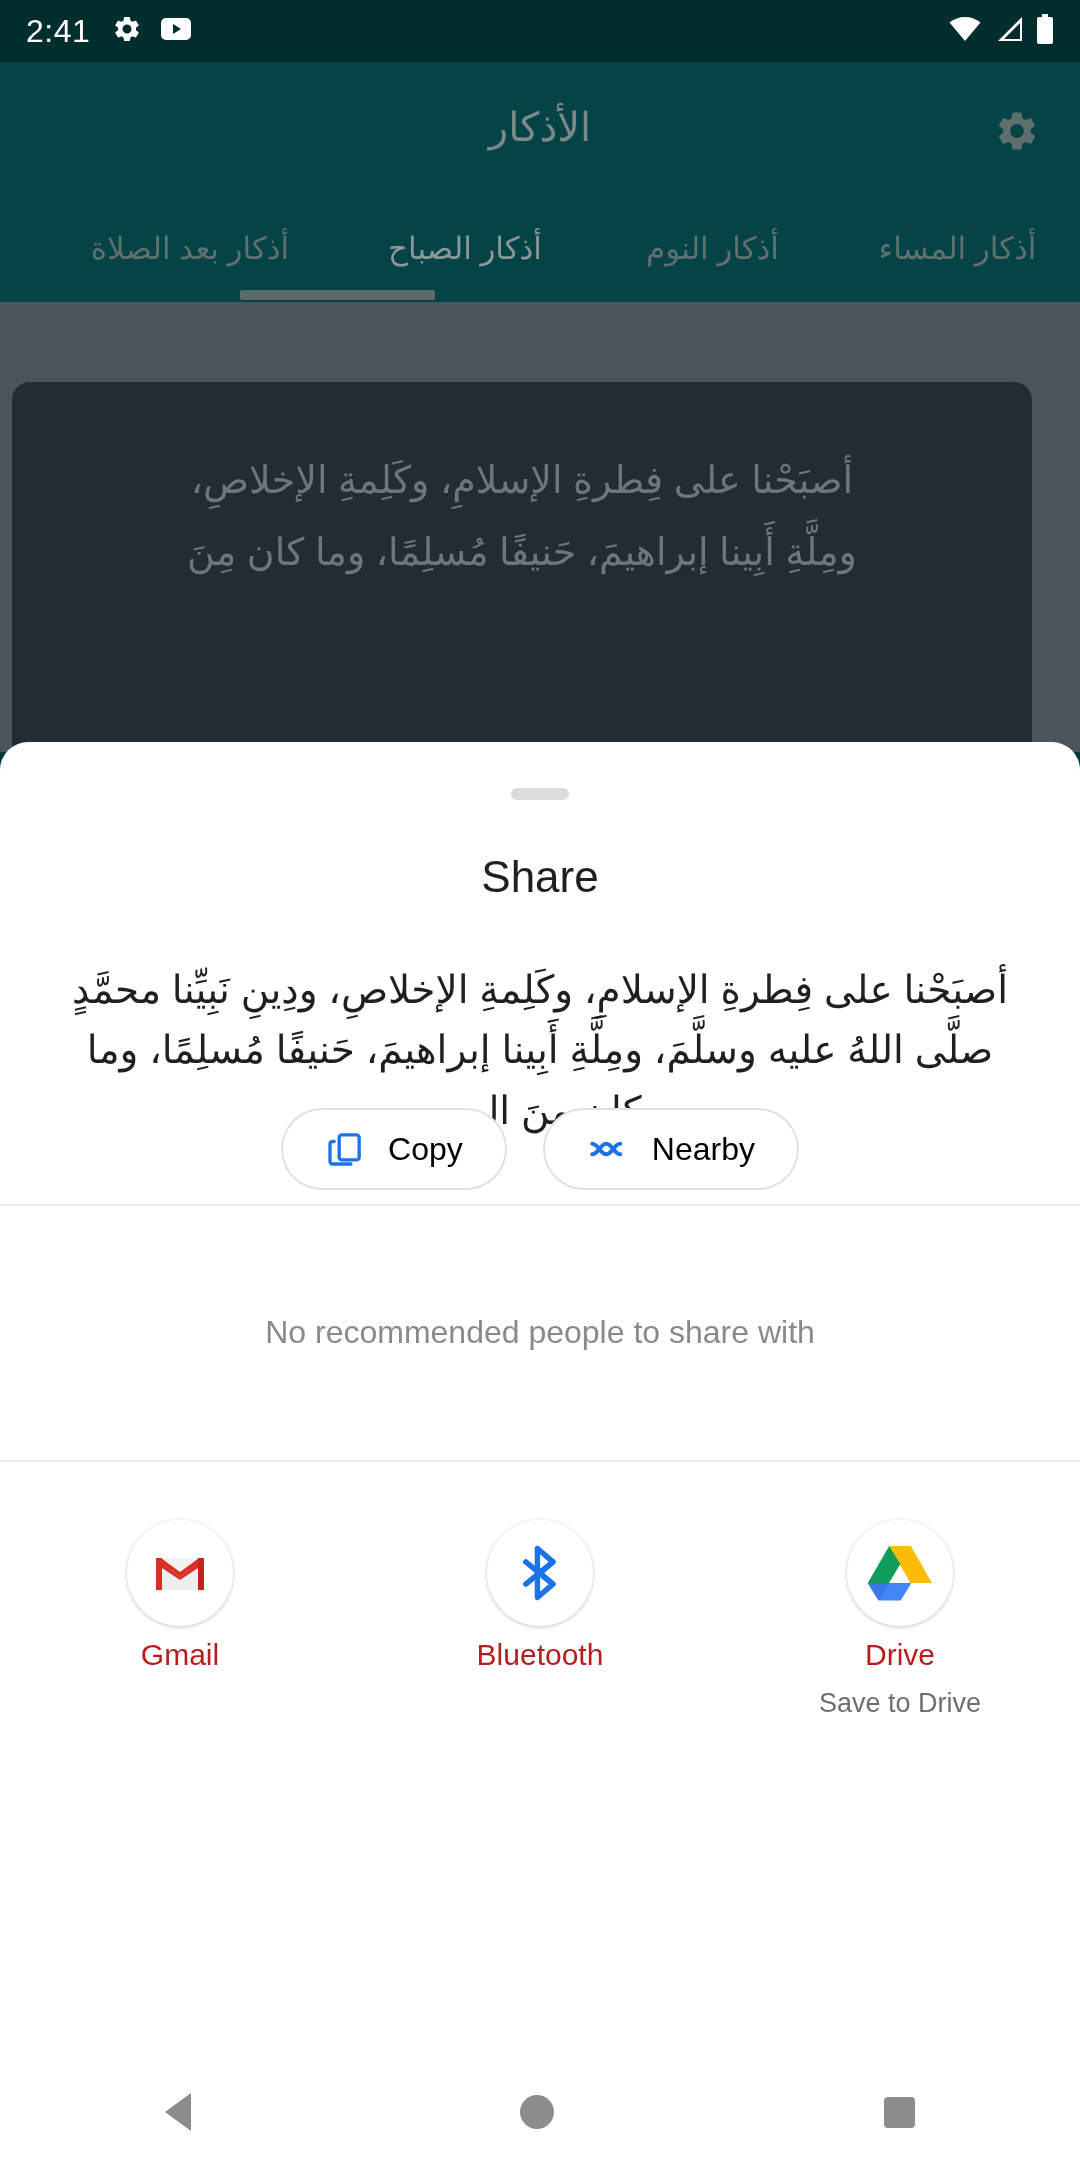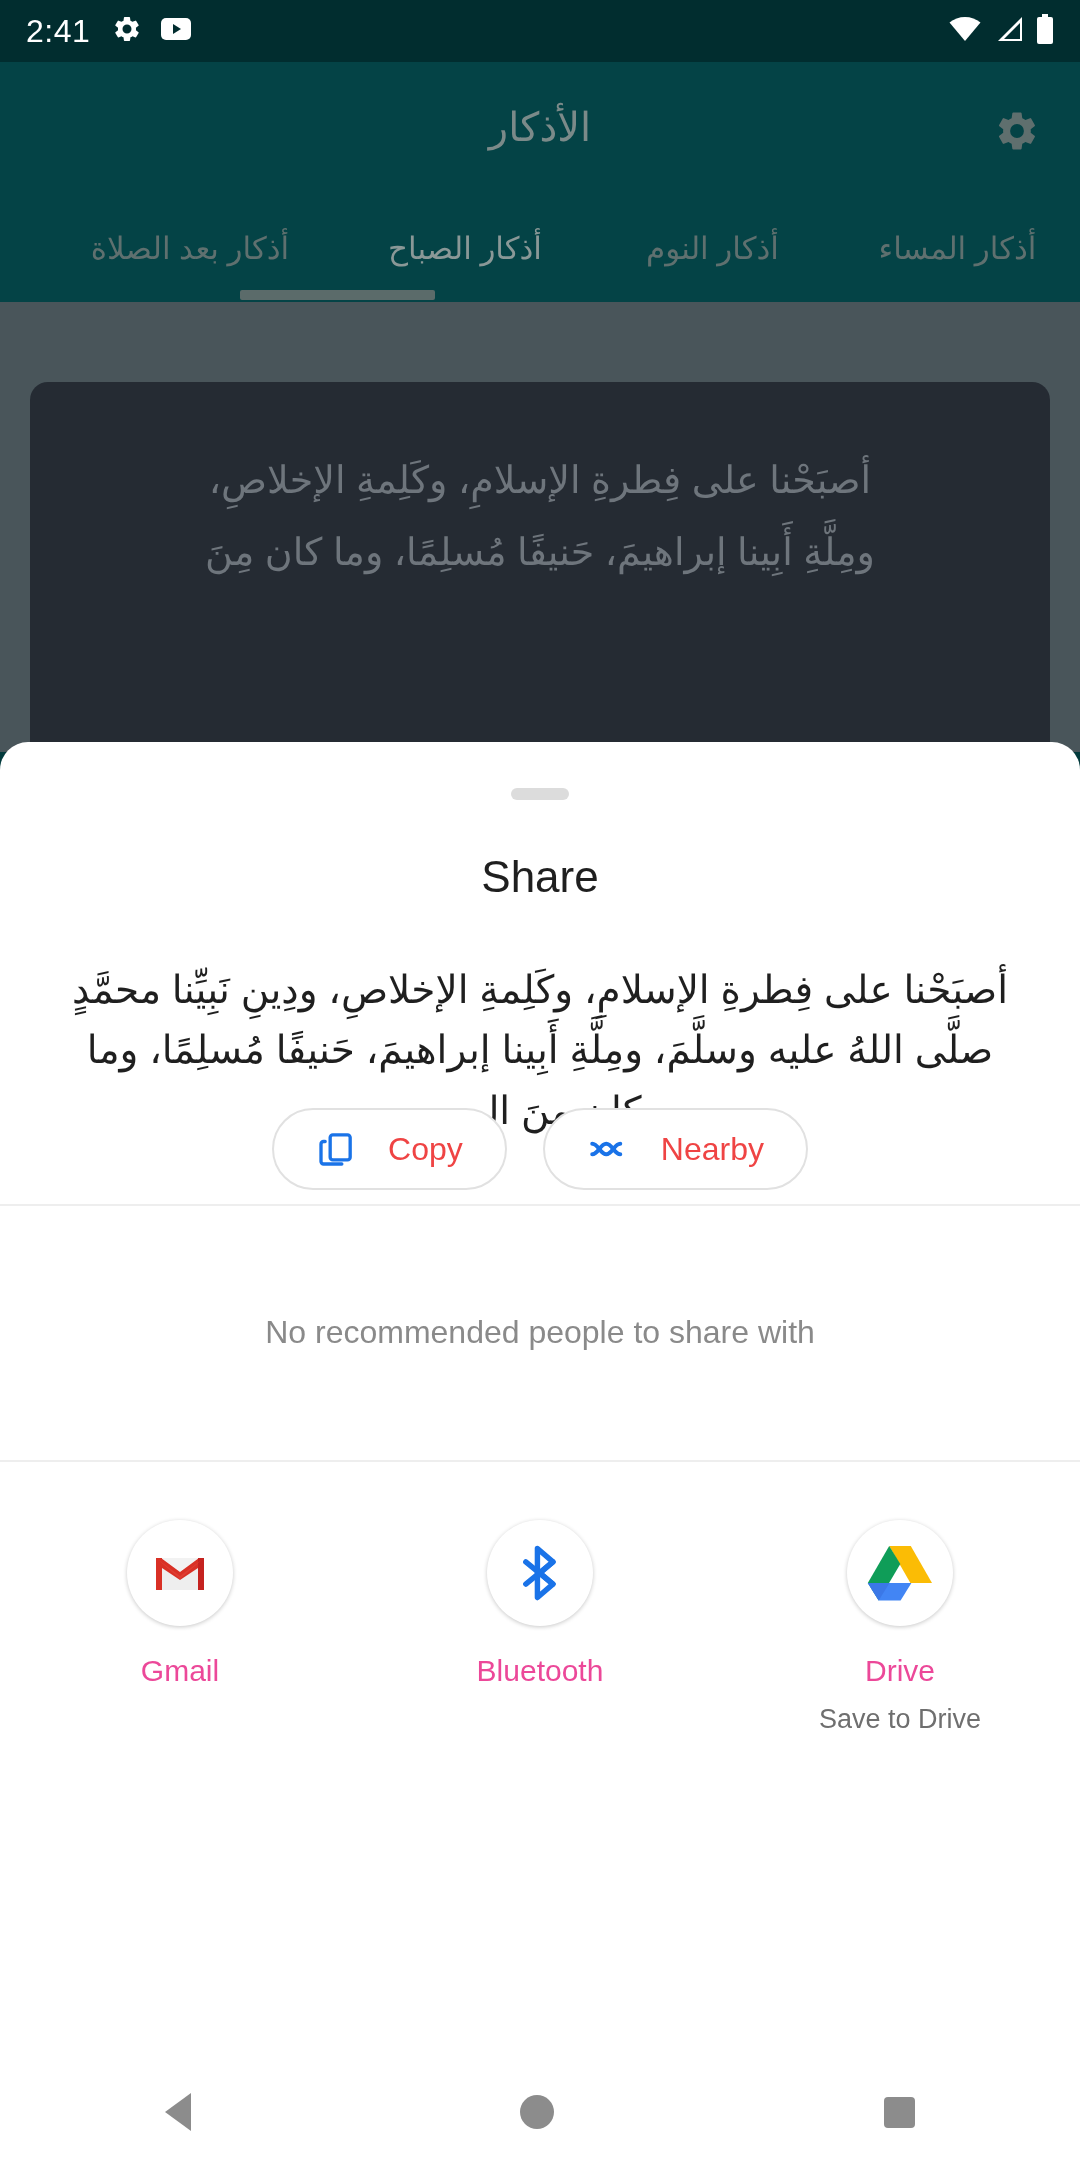--- a/index.html
+++ b/index.html
@@ -37,21 +37,21 @@
     display:flex; align-items:center; justify-content:center;
   }
   .tab.selected { color:#8a9897; }
   .tab-indicator {
     position:absolute; left:240px; width:195px; top:290px; height:10px;
     background:#5b6b6a; border-radius:2px;
   }
 
   .scrim-top { position:absolute; top:302px; left:0; width:1080px; height:450px; background:#49555a; }
   .content-card {
-    position:absolute; top:382px; left:30px; width:1020px; height:380px;
+    position:absolute; top:382px; left:12px; width:1020px; height:380px;
     background:#252b33; border-radius:18px; overflow:hidden;
   }
   .dhikr-line {
     color:#6e757c; font-size:38px; direction:rtl; text-align:center;
     line-height:1.9; padding:0 30px; white-space:nowrap;
   }
   .dhikr-block { position:absolute; top:62px; left:0; right:0; }
 
   
   .sheet {
@@ -70,23 +70,23 @@
     position:absolute; top:218px; left:52px; width:976px;
     direction:rtl; text-align:center; color:#1f1f1f;
     font-size:39px; line-height:1.55;
   }
 
   .action-row {
     position:absolute; top:366px; left:0; width:1080px;
     display:flex; justify-content:center; gap:36px;
   }
   .chip {
-    display:flex; align-items:center; justify-content:center; gap:32px;
+    display:flex; align-items:center; justify-content:center; gap:23px;
     height:82px; padding:0 42px; border:2px solid #e1e1e1;
-    border-radius:42px; background:#ffffff; color:#ef4444; font-size:32px;
+    border-radius:42px; background:#ffffff; color:#000000; font-size:32px;
   }
   .chip svg { display:block; }
 
   .divider { position:absolute; left:0; width:1080px; height:2px; background:#eeeeee; }
   .divider.d1 { top:462px; }
   .divider.d2 { top:718px; }
 
   .empty-text {
     position:absolute; top:572px; left:0; right:0; text-align:center;
     color:#8a8a8a; font-size:32px;
@@ -96,21 +96,21 @@
     position:absolute; top:778px; left:0; width:1080px;
     display:flex;
   }
   .app-cell { flex:1; display:flex; flex-direction:column; align-items:center; }
   .app-icon-wrap {
     width:106px; height:106px; border-radius:53px; background:#ffffff;
     box-shadow:0 1px 4px rgba(0,0,0,.22);
     display:flex; align-items:center; justify-content:center; overflow:hidden;
   }
   .app-icon-wrap.flat { box-shadow:none; }
-  .app-label { margin-top:28px; font-size:30px; color:#ec4899; text-align:center; }
+  .app-label { margin-top:12px; font-size:30px; color:#b91c1c; text-align:center; }
   .app-sublabel { margin-top:16px; font-size:27px; color:#6f6f6f; text-align:center; }
 
   
   .navbar {
     position:absolute; bottom:0; left:0; width:1080px; height:96px;
     background:#ffffff; display:flex; align-items:center; justify-content:space-around;
   }
   .nav-back { width:0;height:0;border-top:19px solid transparent;border-bottom:19px solid transparent;border-right:26px solid #8c8c8c; }
   .nav-home { width:34px;height:34px;border-radius:50%;background:#8c8c8c; }
   .nav-recent { width:31px;height:31px;border-radius:4px;background:#8c8c8c; }

